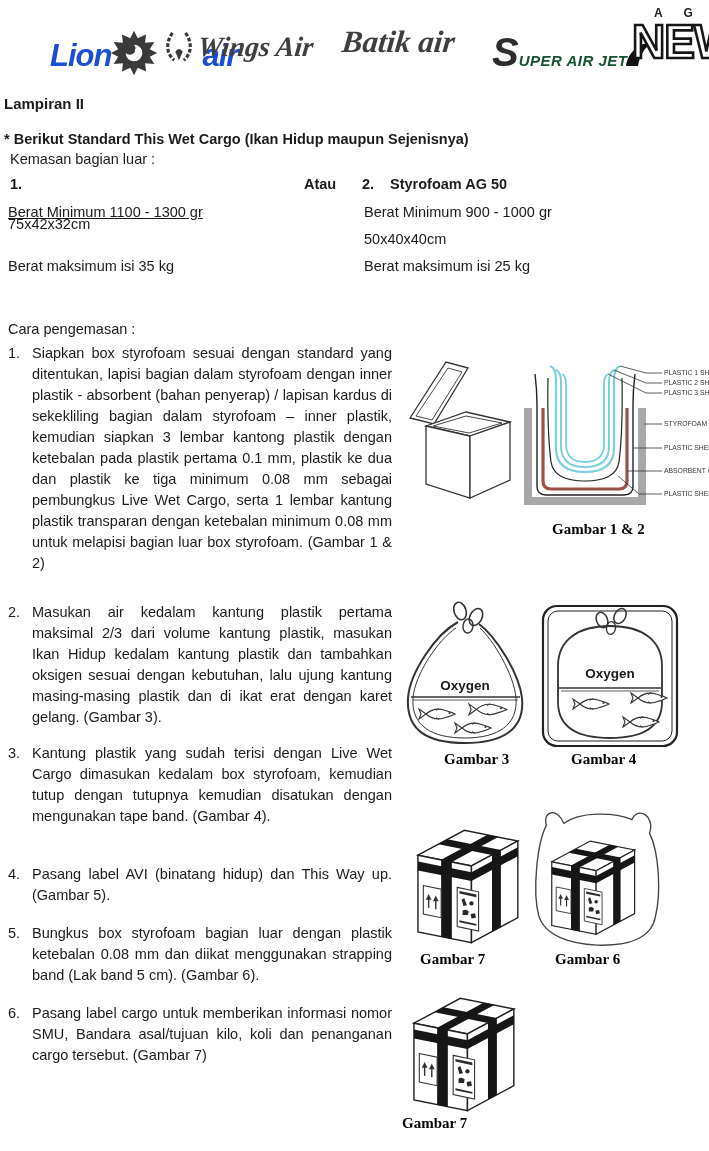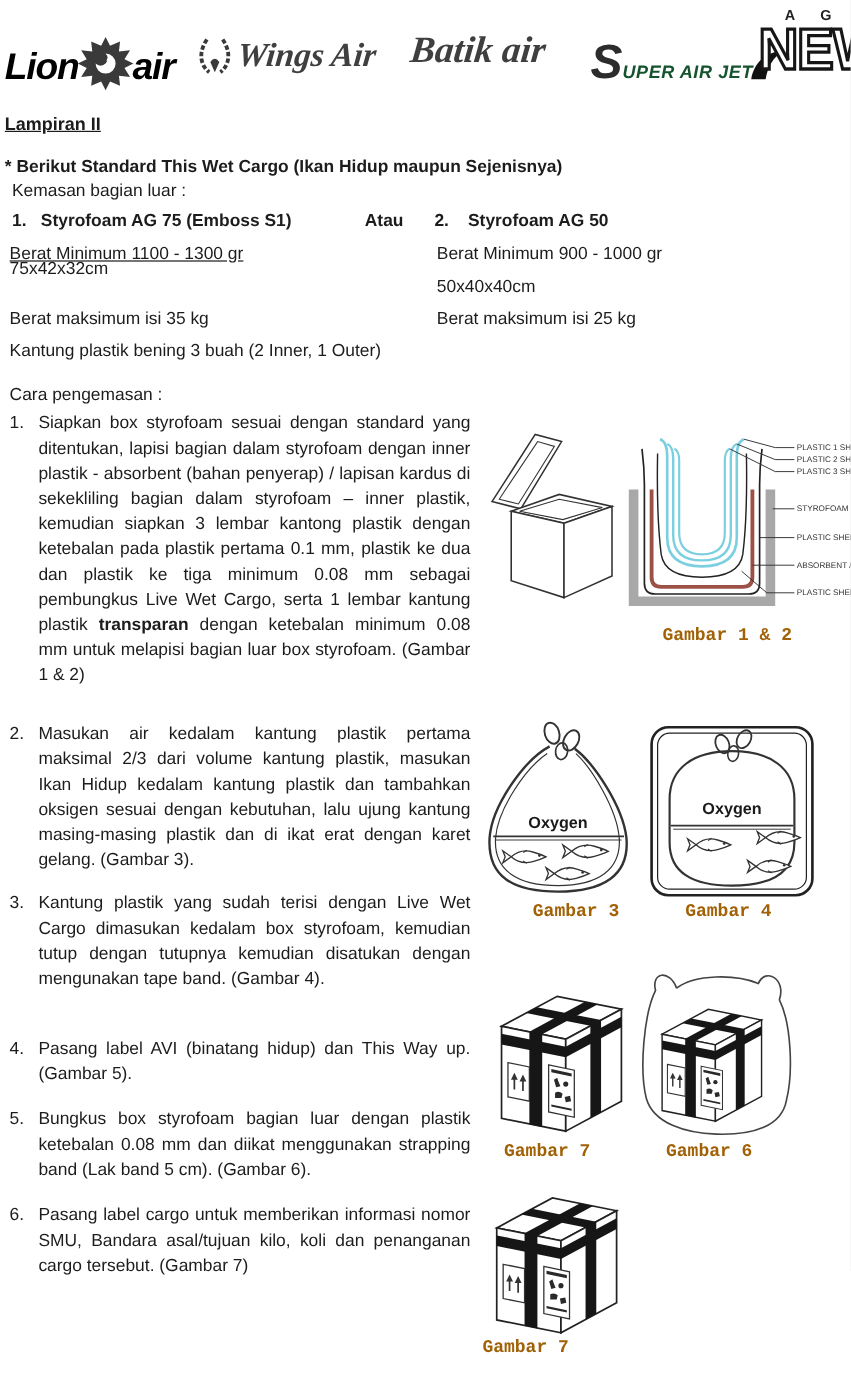--- a/index.html
+++ b/index.html
@@ -5,43 +5,43 @@
   html,body{margin:0;padding:0;background:#e8e8e8;}
   .page{
     position:relative;width:709px;height:1151px;margin:0 auto;
     background:#ffffff;overflow:hidden;
     font-family:"Liberation Sans",sans-serif;color:#1c1c1c;
   }
   .abs{position:absolute;}
   
   .logo{position:absolute;white-space:nowrap;}
   .lion-wrap{display:flex;align-items:center;}
-  .lion-txt{font-weight:bold;font-style:italic;font-size:31px;color:#000000;letter-spacing:-1px;}
+  .lion-txt{font-weight:bold;font-style:italic;font-size:31px;color:#1d4ed8;letter-spacing:-1px;margin-left:46px;}
   .lion-emblem{margin:0 -3px 6px -2px;}
   .script-txt{font-family:"Liberation Serif",serif;font-style:italic;font-weight:700;
     font-size:28px;color:#3f3f3f;transform:skewX(-6deg);display:inline-block;}
   .wings-wrap{display:flex;align-items:center;gap:4px;}
   .saj-wrap{display:flex;align-items:baseline;}
   .saj-s{font-weight:900;font-style:italic;font-size:40px;color:#2c2c2c;line-height:1;}
   .saj-rest{font-weight:800;font-style:italic;font-size:15px;color:#14532d;letter-spacing:.5px;}
   .agen-top{font-size:12px;font-weight:700;letter-spacing:9px;color:#222;margin-left:22px;}
   .agen-main{position:relative;display:flex;align-items:flex-end;}
   .agen-new{font-weight:800;font-size:46px;line-height:.95;letter-spacing:-1px;color:#fff;
     -webkit-text-stroke:2.6px #161616;transform:scaleY(1.05);}
   .agen-wing{position:absolute;left:-8px;bottom:-4px;}
   
-  .h-appendix{font-size:15px;font-weight:bold;text-decoration:underline;}
+  .h-appendix{font-size:15px;font-weight:bold;}
   .h-bold{font-size:14.5px;font-weight:bold;}
   .txt{font-size:14.5px;}
   .item{position:absolute;left:8px;width:384px;display:flex;font-size:14.5px;line-height:21px;}
   .inum{width:24px;flex:none;}
   .itxt{flex:1;margin:0;text-align:justify;-moz-text-align-last:left;text-align-last:left;}
-  .b{font-weight:bold;}
-  .fig-caption{position:absolute;font-family:Liberation Mono, monospace;
-    font-weight:bold;font-size:15px;color:#a16207;}
+  .b{font-weight:normal;}
+  .fig-caption{position:absolute;font-family:Liberation Serif, serif;
+    font-weight:bold;font-size:15px;color:#000000;}
   svg{display:block;}
   .fig-label{font-family:"Liberation Sans",sans-serif;font-size:6.8px;fill:#333;}
   .oxy{font-family:"Liberation Sans",sans-serif;font-weight:bold;font-size:13.5px;fill:#1a1a1a;}
 </style>
 </head>
 <body>
 
 <div class="page">
 
   <svg width="0" height="0" style="position:absolute" aria-hidden="true">
@@ -122,29 +122,27 @@
         <span class="agen-new">NEW</span>
       </div>
     </div>
   </header>
 
   <div class="abs h-appendix" style="left:4px;top:95px;">Lampiran II</div>
   <div class="abs h-bold" style="left:4px;top:131px;">* Berikut Standard This Wet Cargo (Ikan Hidup maupun Sejenisnya)</div>
   <div class="abs txt" style="left:10px;top:151px;">Kemasan bagian luar :</div>
 
   <div class="abs h-bold" style="left:10px;top:176px;">1.</div>
-  <div class="abs h-bold" style="left:34px;top:176px;">Styrofoam AG 75 (Emboss S1)</div>
   <div class="abs h-bold" style="left:304px;top:176px;">Atau</div>
   <div class="abs h-bold" style="left:362px;top:176px;">2.</div>
   <div class="abs h-bold" style="left:390px;top:176px;">Styrofoam AG 50</div>
 
   <div class="abs txt" style="left:8px;top:204px;text-decoration:underline;">Berat Minimum 1100 - 1300 gr</div>
   <div class="abs txt" style="left:8px;top:216px;">75x42x32cm</div>
   <div class="abs txt" style="left:8px;top:258px;">Berat maksimum isi 35 kg</div>
-  <div class="abs txt" style="left:8px;top:285px;">Kantung plastik bening 3 buah (2 Inner, 1 Outer)</div>
   <div class="abs txt" style="left:364px;top:204px;">Berat Minimum 900 - 1000 gr</div>
   <div class="abs txt" style="left:364px;top:231px;">50x40x40cm</div>
   <div class="abs txt" style="left:364px;top:258px;">Berat maksimum isi 25 kg</div>
 
   <div class="abs txt" style="left:8px;top:321px;">Cara pengemasan :</div>
 
   <div class="item" style="top:343px;">
     <span class="inum">1.</span>
     <p class="itxt"><span>Siapkan box styrofoam sesuai dengan standard yang ditentukan, lapisi bagian dalam styrofoam dengan inner plastik - absorbent (bahan penyerap) / lapisan kardus di sekekliling bagian dalam styrofoam – inner plastik, kemudian siapkan 3 lembar kantong plastik dengan ketebalan pada plastik pertama 0.1 mm, plastik ke dua dan plastik ke tiga minimum 0.08 mm sebagai pembungkus Live Wet Cargo, serta 1 lembar kantung plastik </span><span class="b">transparan</span><span> dengan ketebalan minimum 0.08 mm untuk melapisi bagian luar box styrofoam. (Gambar 1 &amp; 2)</span></p>
   </div>

